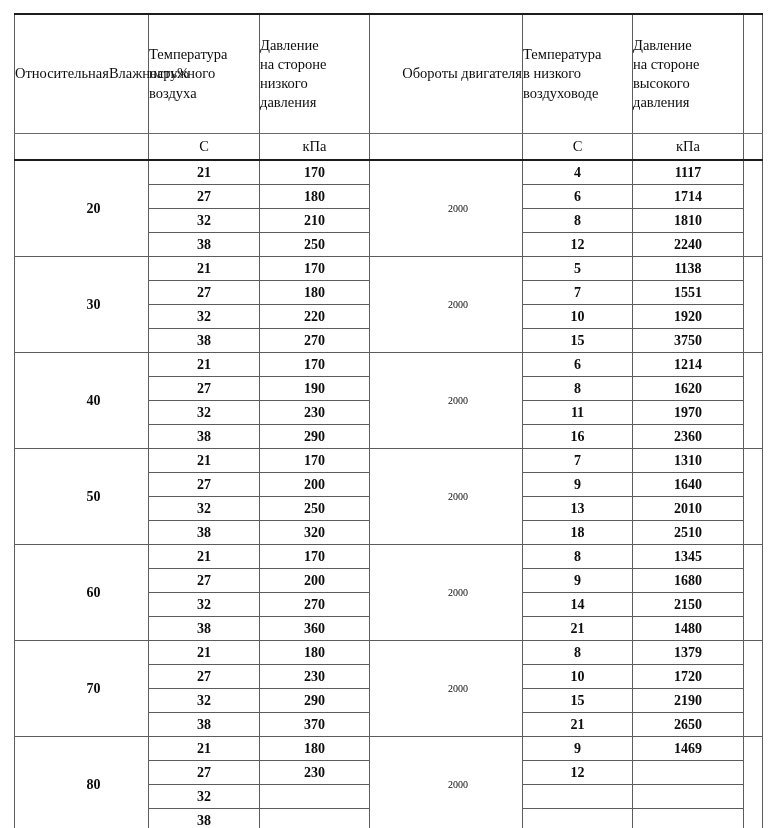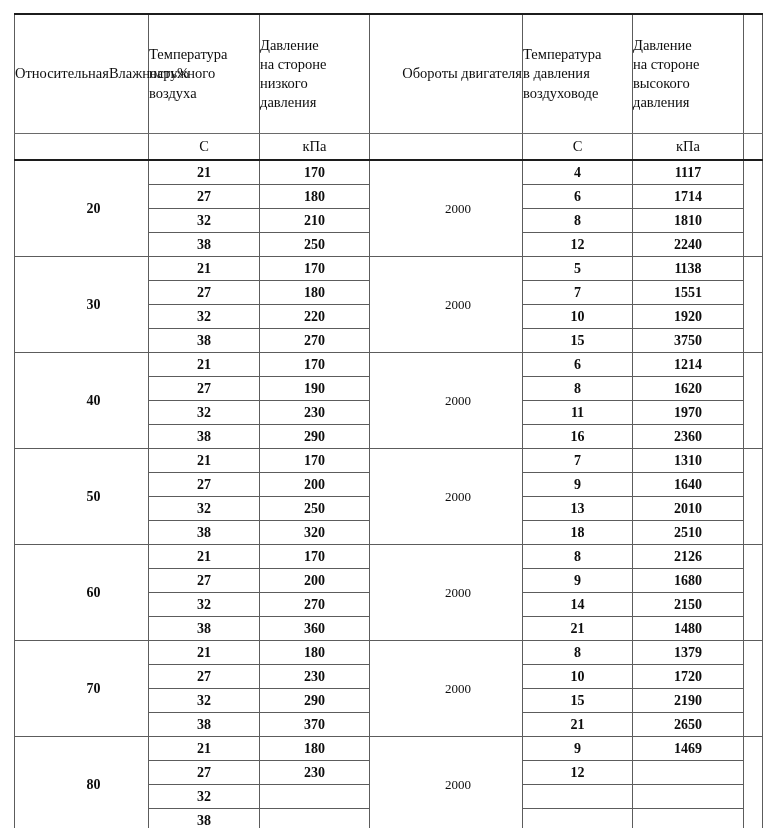--- a/index.html
+++ b/index.html
@@ -74,21 +74,21 @@
     font-weight: bold;
   }
   tr.data-row td.group-cell,
   tr.data-row td.rpm-cell {
     font-weight: bold;
     font-size: 14px;
     padding-left: 24px;
   }
   tr.data-row td.rpm-cell {
     font-weight: normal;
-    font-size: 13px;
+    font-size: 10px;
   }
   tr.group-start td {
     border-top: 1.6px solid #2a2a2a;
   }
   td.spacer-col {
     border-left: 1px solid #5c5c5c;
     border-right: 1.6px solid #2a2a2a;
     border-top: 1.6px solid #2a2a2a;
     border-bottom: 1.6px solid #2a2a2a;
   }
@@ -120,21 +120,21 @@
           </td>
           <td class="hdr-left">
             <span class="lines">Давление</span>
             <span class="lines">на стороне</span>
             <span class="lines">низкого</span>
             <span class="lines">давления</span>
           </td>
           <td class="hdr-center"><span class="lines">Обороты двигателя</span></td>
           <td class="hdr-left">
             <span class="lines">Температура</span>
-            <span class="lines">в давления</span>
+            <span class="lines">в низкого</span>
             <span class="lines">воздуховоде</span>
           </td>
           <td class="hdr-left">
             <span class="lines">Давление</span>
             <span class="lines">на стороне</span>
             <span class="lines">высокого</span>
             <span class="lines">давления</span>
           </td>
           <td class="hdr-center"><span class="lines"></span></td>
         </tr>
@@ -254,21 +254,21 @@
           <td>320</td>
           <td>18</td>
           <td>2510</td>
         </tr>
         <tr class="data-row group-start">
           <td class="group-cell" rowspan="4">60</td>
           <td>21</td>
           <td>170</td>
           <td class="rpm-cell" rowspan="4">2000</td>
           <td>8</td>
-          <td>2126</td>
+          <td>1345</td>
           <td class="spacer-col" rowspan="4"></td>
         </tr>
         <tr class="data-row">
           <td>27</td>
           <td>200</td>
           <td>9</td>
           <td>1680</td>
         </tr>
         <tr class="data-row">
           <td>32</td>

